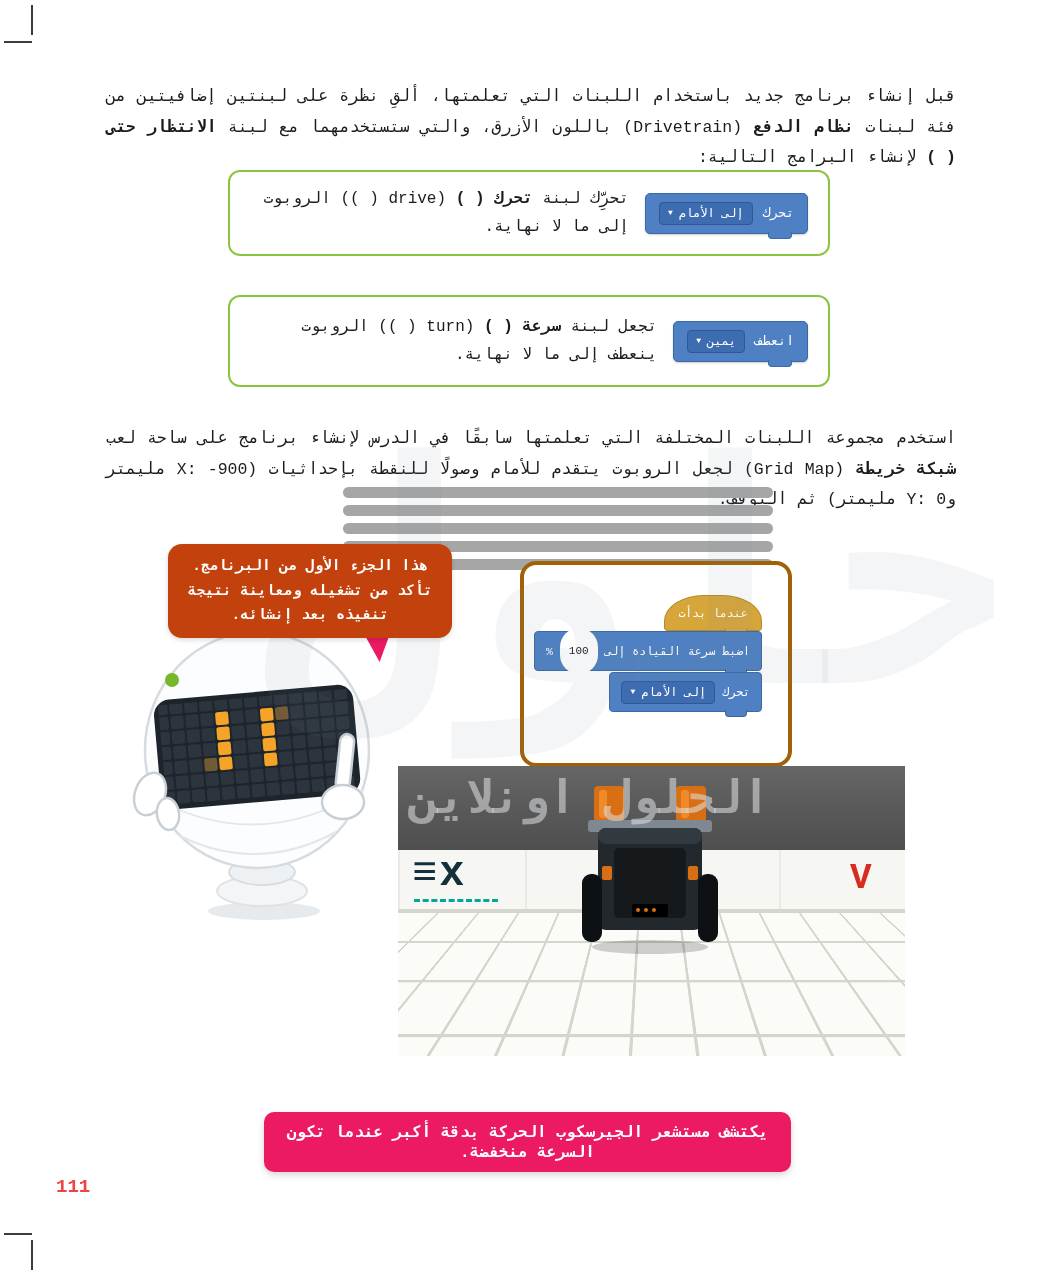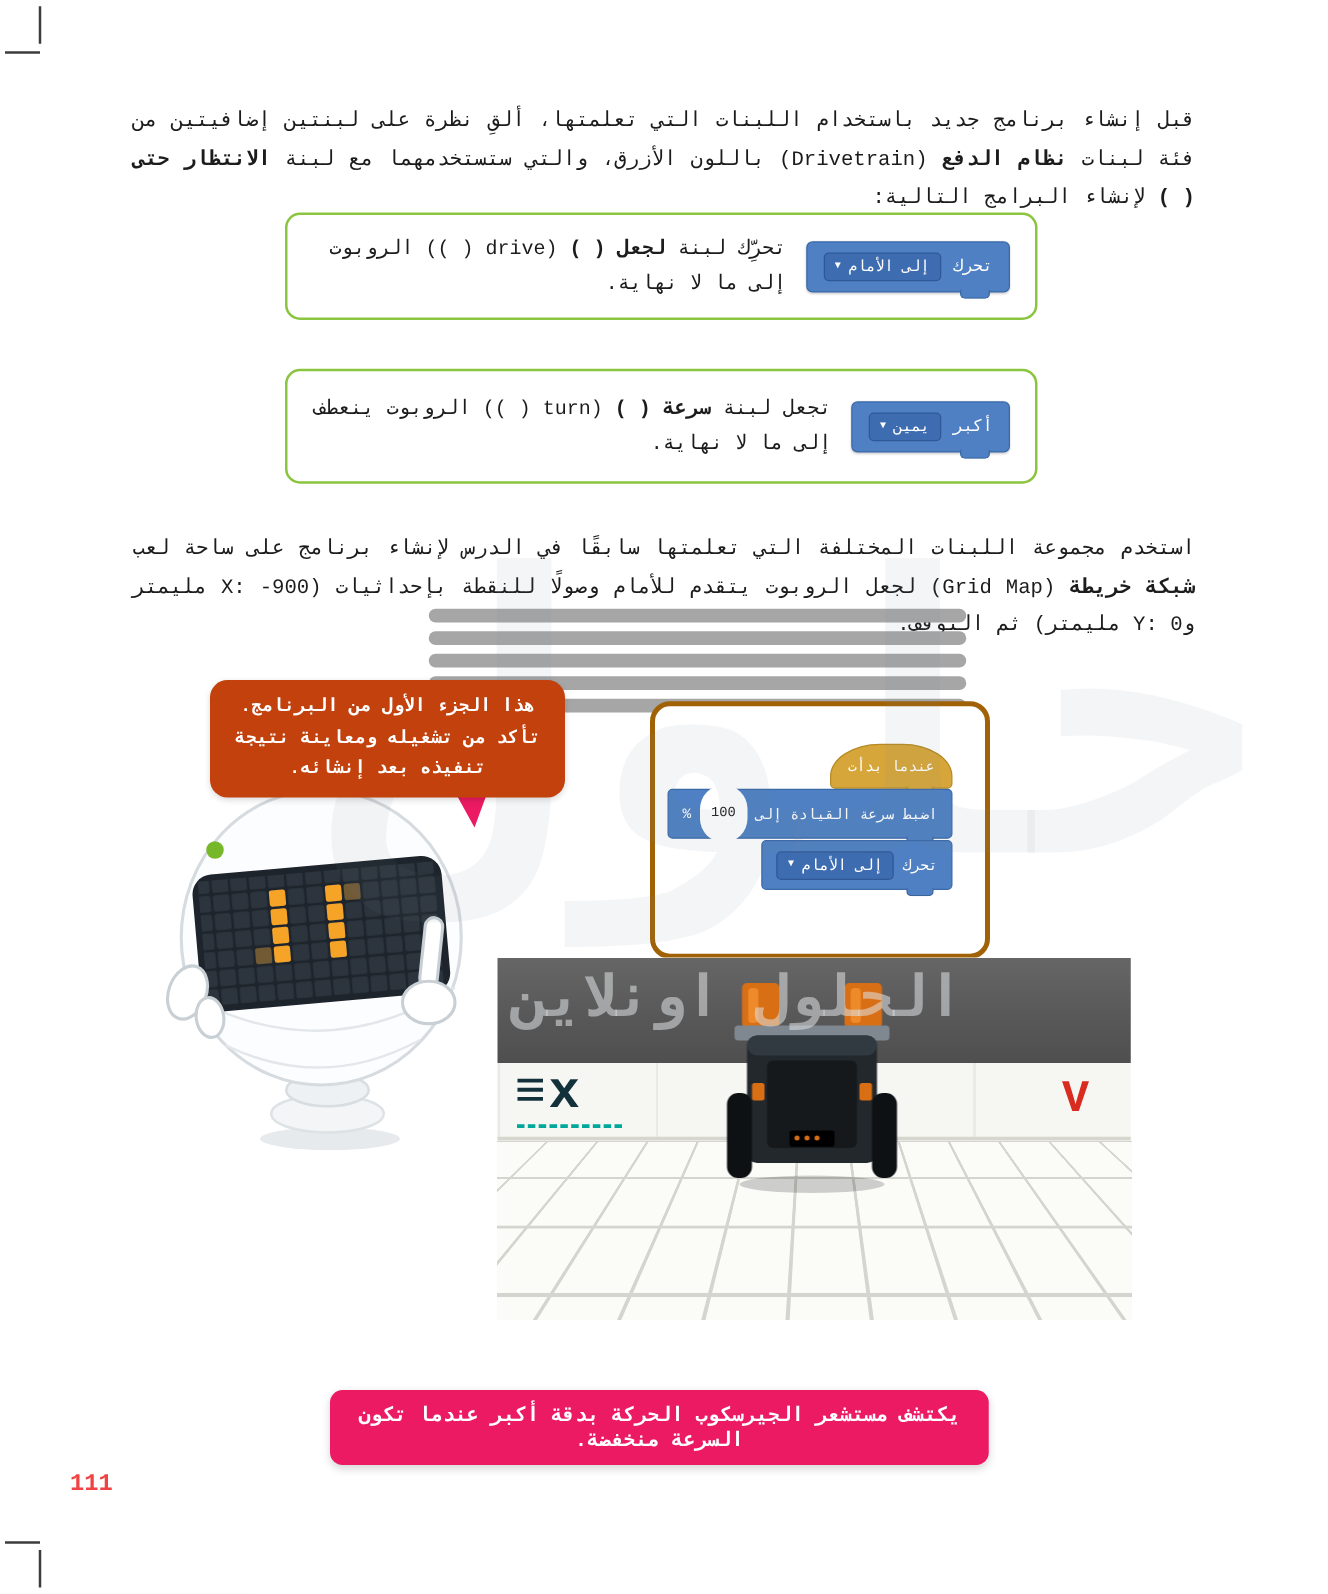--- a/index.html
+++ b/index.html
@@ -117,26 +117,26 @@
   <p class="para intro"><span>قبل إنشاء برنامج جديد باستخدام اللبنات التي تعلمتها، ألقِ نظرة على لبنتين إضافيتين من فئة لبنات </span><b>نظام الدفع</b><span> (Drivetrain) باللون الأزرق، والتي ستستخدمهما مع لبنة </span><b>الانتظار حتى ( )</b><span> لإنشاء البرامج التالية:</span></p>
 
   <div class="card card1">
     <div class="vex-block">
       <span>تحرك</span>
       <span class="vex-dd">
         <span>إلى الأمام</span>
         <span class="caret">▼</span>
       </span>
     </div>
-    <p class="card-text"><span>تحرِّك لبنة </span><b>لجعل ( )</b><span> (drive ( )) الروبوت إلى ما لا نهاية.</span></p>
+    <p class="card-text"><span>تحرِّك لبنة </span><b>تحرك ( )</b><span> (drive ( )) الروبوت إلى ما لا نهاية.</span></p>
   </div>
 
   <div class="card card2">
     <div class="vex-block">
-      <span>أكبر</span>
+      <span>انعطف</span>
       <span class="vex-dd">
         <span>يمين</span>
         <span class="caret">▼</span>
       </span>
     </div>
     <p class="card-text"><span>تجعل لبنة </span><b>سرعة ( )</b><span> (turn ( )) الروبوت ينعطف إلى ما لا نهاية.</span></p>
   </div>
 
   <p class="para task"><span>استخدم مجموعة اللبنات المختلفة التي تعلمتها سابقًا في الدرس لإنشاء برنامج على ساحة لعب </span><b>شبكة خريطة</b><span> (Grid Map) لجعل الروبوت يتقدم للأمام وصولًا للنقطة بإحداثيات (X: -900 مليمتر وY: 0 مليمتر) ثم التوقف.</span></p>
 

